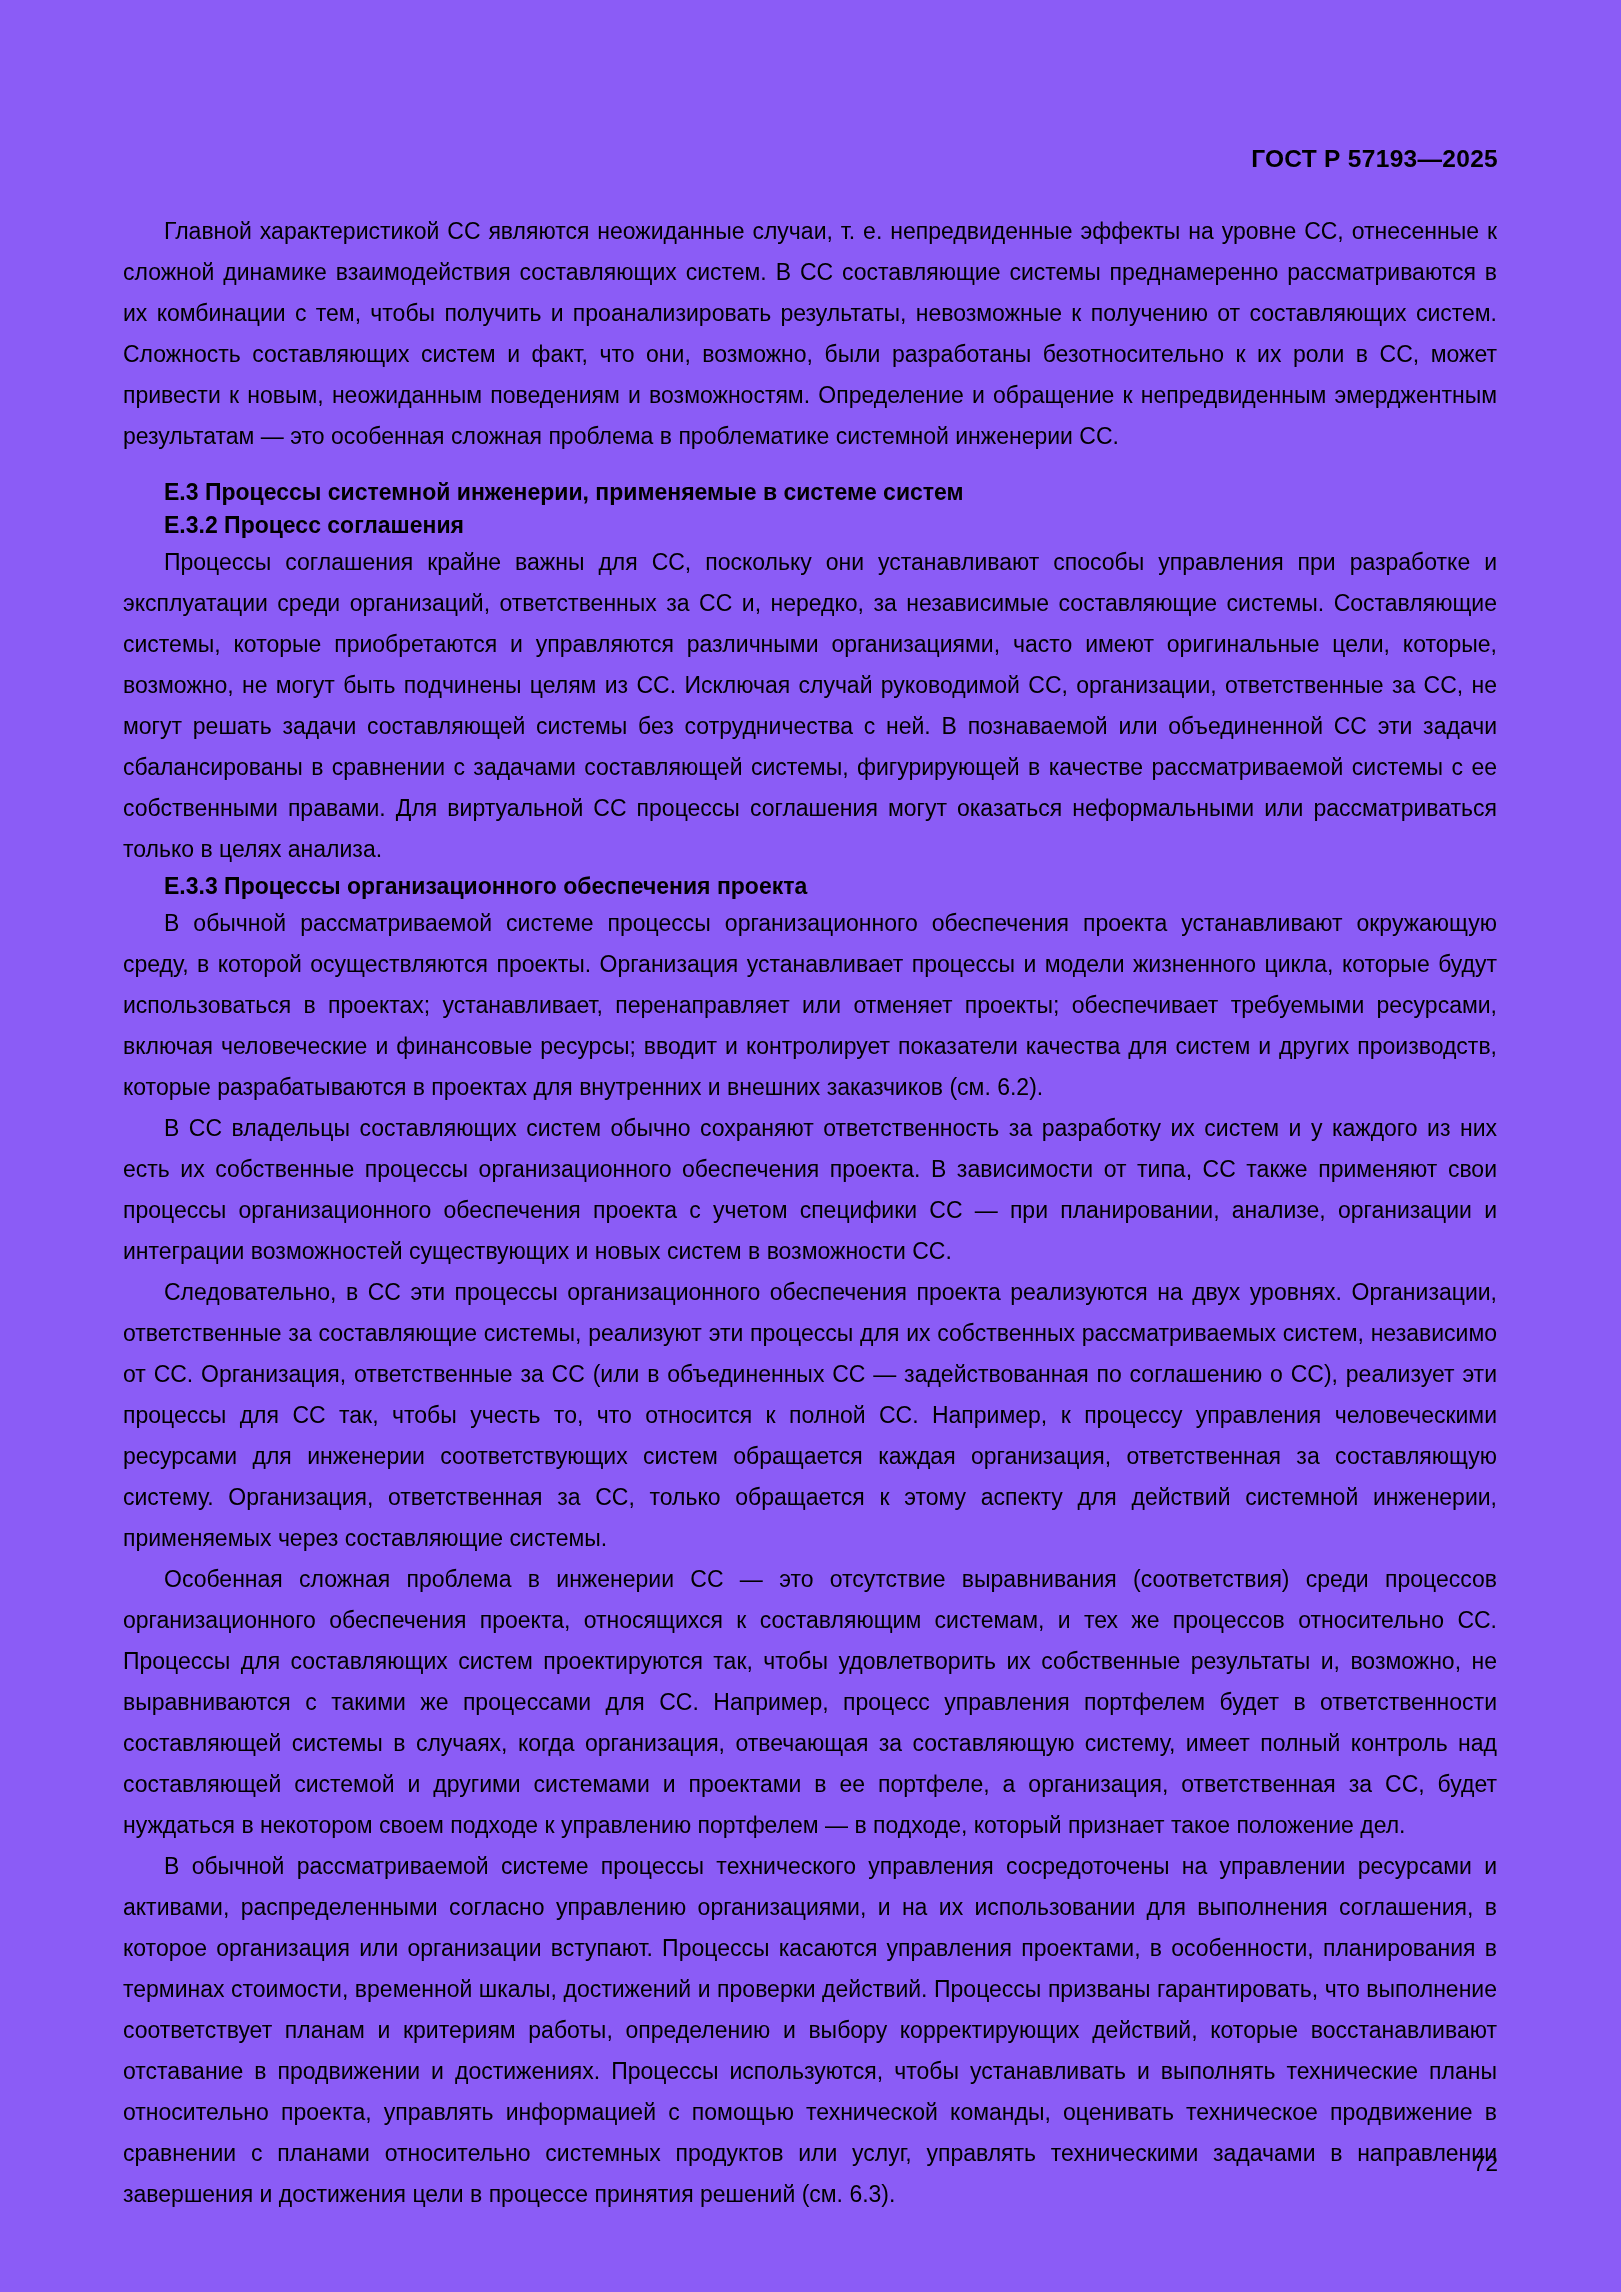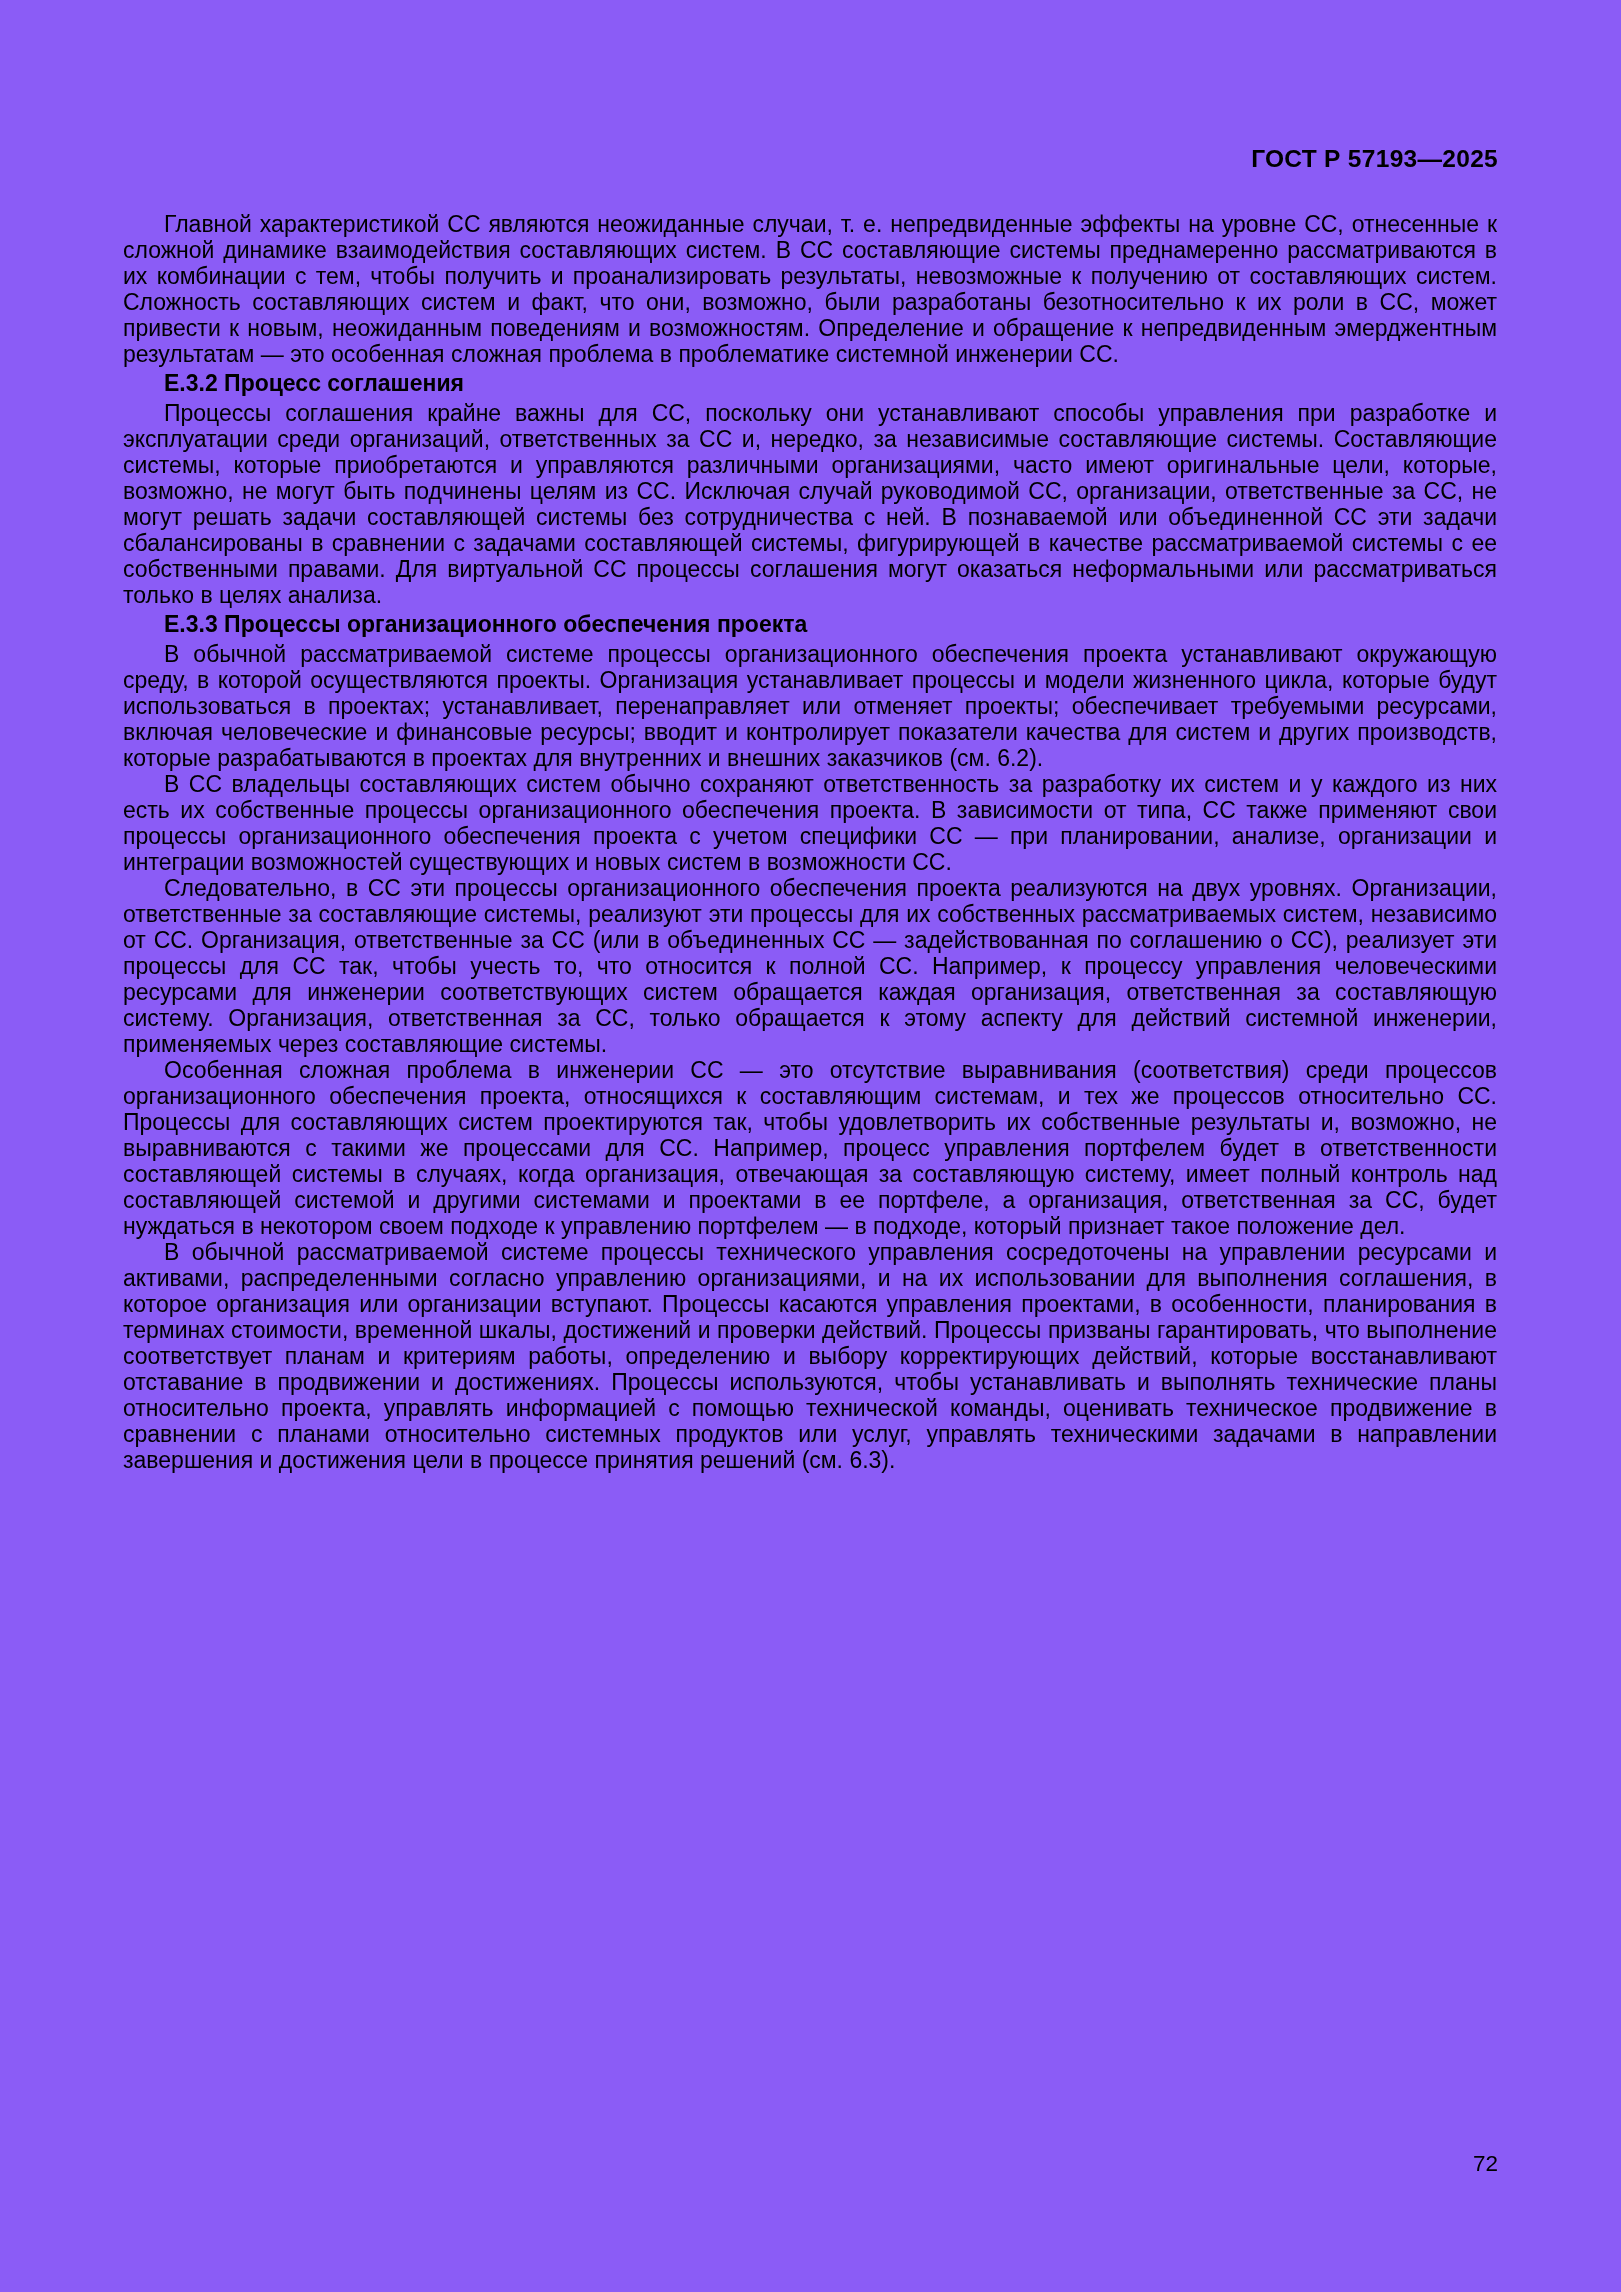--- a/index.html
+++ b/index.html
@@ -30,21 +30,21 @@
   }
   .content {
     position: absolute;
     top: 211px;
     left: 123px;
     width: 1374px;
   }
   p {
     margin: 0;
     font-size: 23px;
-    line-height: 26px;
+    line-height: 41px;
     text-align: justify;
     text-justify: inter-word;
     text-indent: 41px;
     hyphens: manual;
   }
   h3 {
     margin: 0;
     font-size: 23px;
     line-height: 33px;
     font-weight: bold;
@@ -65,20 +65,21 @@
 <body>
 
 <div class="page">
 
   <div class="header">ГОСТ Р 57193—2025</div>
 
   <div class="content">
 
     <p>Главной характеристикой СС являются неожиданные случаи, т. е. непредвиденные эффекты на уровне СС, отнесенные к сложной динамике взаимодействия составляющих систем. В СС составляющие системы преднамеренно рассматриваются в их комбинации с тем, чтобы получить и проанализировать результаты, невозможные к получению от составляющих систем. Сложность составляющих систем и факт, что они, возможно, были разработаны безотносительно к их роли в СС, может привести к новым, неожиданным поведениям и возможностям. Определение и обращение к непредвиденным эмерджентным результатам — это особенная сложная проблема в проблематике системной инженерии СС.</p>
 
+    <h3 class="gap-before">Е.3 Процессы системной инженерии, применяемые в системе систем</h3>
 
 
 
     <h3>Е.3.2 Процесс соглашения</h3>
 
     <p>Процессы соглашения крайне важны для СС, поскольку они устанавливают способы управления при разработке и эксплуатации среди организаций, ответственных за СС и, нередко, за независимые составляющие системы. Составляющие системы, которые приобретаются и управляются различными организациями, часто имеют оригинальные цели, которые, возможно, не могут быть подчинены целям из СС. Исключая случай руководимой СС, организации, ответственные за СС, не могут решать задачи составляющей системы без сотрудничества с ней. В познаваемой или объединенной СС эти задачи сбалансированы в сравнении с задачами составляющей системы, фигурирующей в качестве рассматриваемой системы с ее собственными правами. Для виртуальной СС процессы соглашения могут оказаться неформальными или рассматриваться только в целях анализа.</p>
 
     <h3>Е.3.3 Процессы организационного обеспечения проекта</h3>
 
     <p>В обычной рассматриваемой системе процессы организационного обеспечения проекта устанавливают окружающую среду, в которой осуществляются проекты. Организация устанавливает процессы и модели жизненного цикла, которые будут использоваться в проектах; устанавливает, перенаправляет или отменяет проекты; обеспечивает требуемыми ресурсами, включая человеческие и финансовые ресурсы; вводит и контролирует показатели качества для систем и других производств, которые разрабатываются в проектах для внутренних и внешних заказчиков (см. 6.2).</p>

